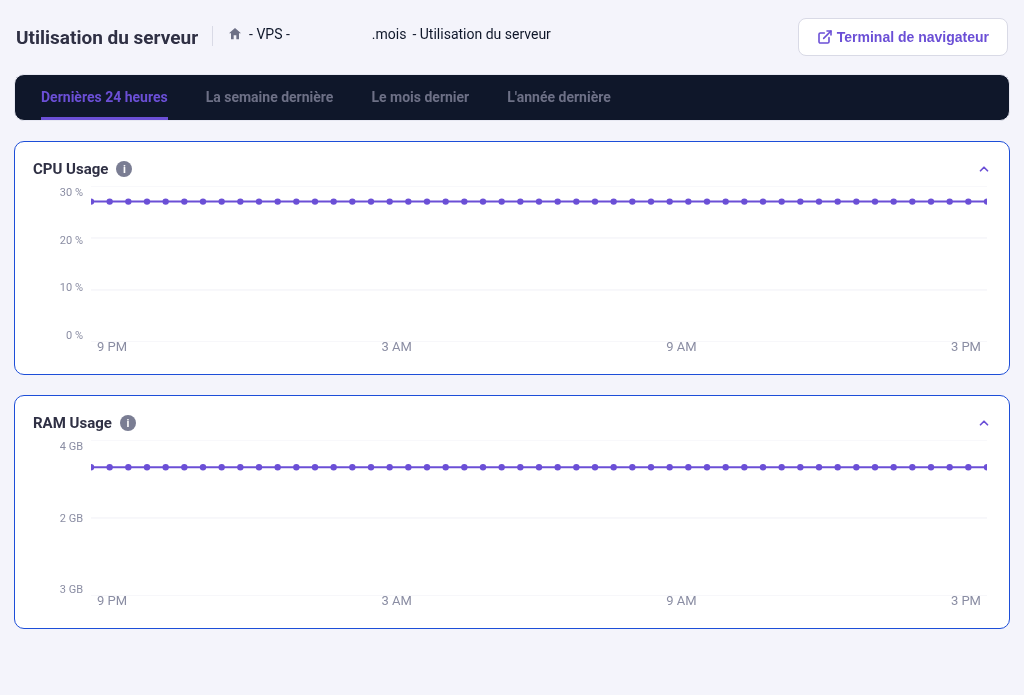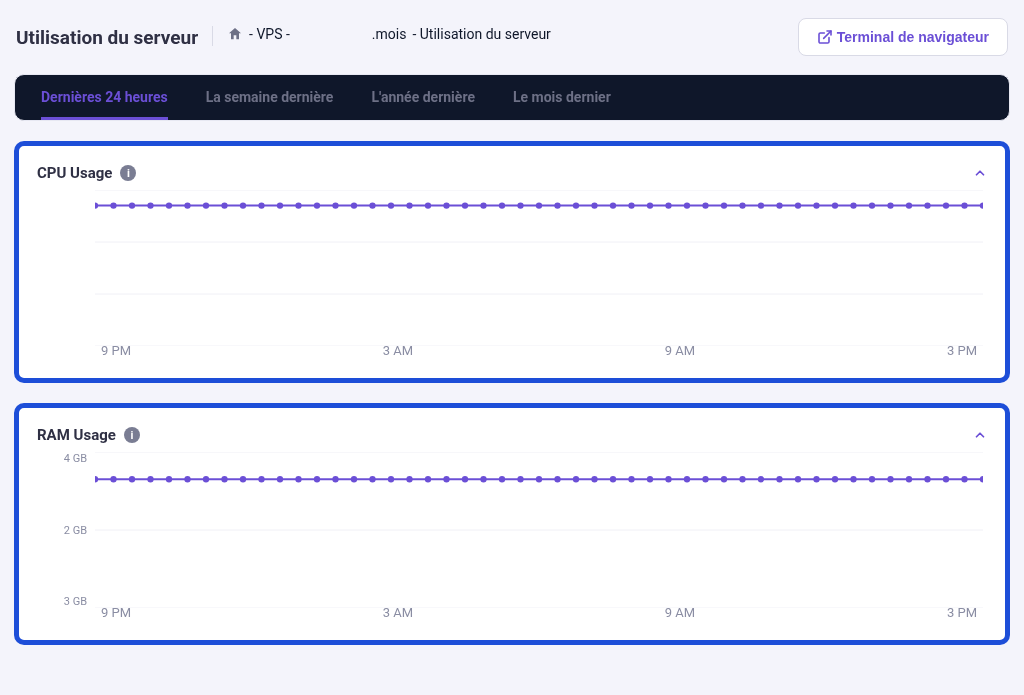--- a/index.html
+++ b/index.html
@@ -72,21 +72,21 @@
     color: #6d7086;
     cursor: pointer;
     border-bottom: 3px solid transparent;
   }
   .tab.active {
     color: #6b4fd6;
     border-bottom-color: #6b4fd6;
   }
   .panel {
     background: #ffffff;
-    border: 5px solid #1d4ed8;
+    border: 1px solid #1d4ed8;
     border-radius: 10px;
     padding: 18px 18px 8px 18px;
     margin-bottom: 20px;
   }
   .panel-head {
     display: flex;
     align-items: center;
     justify-content: space-between;
     margin-bottom: 8px;
   }
@@ -167,37 +167,43 @@
           <line x1="10" y1="14" x2="21" y2="3"></line>
         </svg>
     </span>
     <span>Terminal de navigateur</span>
   </button>
 </div>
 
 <div class="tabs-card">
   <div class="tab active">Dernières 24 heures</div>
   <div class="tab">La semaine dernière</div>
+  <div class="tab">Le mois dernier</div>
   <div class="tab">L'année dernière</div>
-  <div class="tab">Le mois dernier</div>
 </div>
 
 <div class="panel">
   <div class="panel-head">
     <div class="panel-title-wrap">
       <span class="panel-title">CPU Usage</span>
       <span class="info-icon">i</span>
     </div>
     <span class="chevron">
       <svg width="14" height="14" viewBox="0 0 24 24" fill="none" stroke="#6b4fd6" stroke-width="3" stroke-linecap="round" stroke-linejoin="round">
           <polyline points="18 15 12 9 6 15"></polyline>
         </svg>
     </span>
   </div>
   <div class="chart">
+    <div class="y-labels" id="cpu-y">
+        <span>30 %</span>
+        <span>20 %</span>
+        <span>10 %</span>
+        <span>0 %</span>
+      </div>
     <div class="plot">
         <svg id="cpu-svg" viewBox="0 0 900 156" preserveAspectRatio="none">
           <line x1="0" x2="900" y1="0" y2="0" class="gridline"></line>
           <line x1="0" x2="900" y1="52" y2="52" class="gridline"></line>
           <line x1="0" x2="900" y1="104" y2="104" class="gridline"></line>
           <line x1="0" x2="900" y1="156" y2="156" class="gridline"></line>
           <path d="M0 15.599999999999994 L18.75 15.599999999999994 L37.5 15.599999999999994 L56.25 15.599999999999994 L75 15.599999999999994 L93.75 15.599999999999994 L112.5 15.599999999999994 L131.25 15.599999999999994 L150 15.599999999999994 L168.75 15.599999999999994 L187.5 15.599999999999994 L206.25 15.599999999999994 L225 15.599999999999994 L243.74999999999997 15.599999999999994 L262.5 15.599999999999994 L281.25 15.599999999999994 L300 15.599999999999994 L318.75 15.599999999999994 L337.5 15.599999999999994 L356.25 15.599999999999994 L375 15.599999999999994 L393.75 15.599999999999994 L412.5 15.599999999999994 L431.25 15.599999999999994 L450 15.599999999999994 L468.75000000000006 15.599999999999994 L487.49999999999994 15.599999999999994 L506.25 15.599999999999994 L525 15.599999999999994 L543.75 15.599999999999994 L562.5 15.599999999999994 L581.25 15.599999999999994 L600 15.599999999999994 L618.75 15.599999999999994 L637.5 15.599999999999994 L656.25 15.599999999999994 L675 15.599999999999994 L693.75 15.599999999999994 L712.5 15.599999999999994 L731.25 15.599999999999994 L750 15.599999999999994 L768.75 15.599999999999994 L787.5 15.599999999999994 L806.25 15.599999999999994 L825 15.599999999999994 L843.75 15.599999999999994 L862.5 15.599999999999994 L881.25 15.599999999999994 L900 15.599999999999994 " class="series-line" vector-effect="non-scaling-stroke"></path>
           <circle cx="0" cy="15.599999999999994" r="3.2" class="series-dot" vector-effect="non-scaling-stroke"></circle>
           <circle cx="18.75" cy="15.599999999999994" r="3.2" class="series-dot" vector-effect="non-scaling-stroke"></circle>
           <circle cx="37.5" cy="15.599999999999994" r="3.2" class="series-dot" vector-effect="non-scaling-stroke"></circle>

